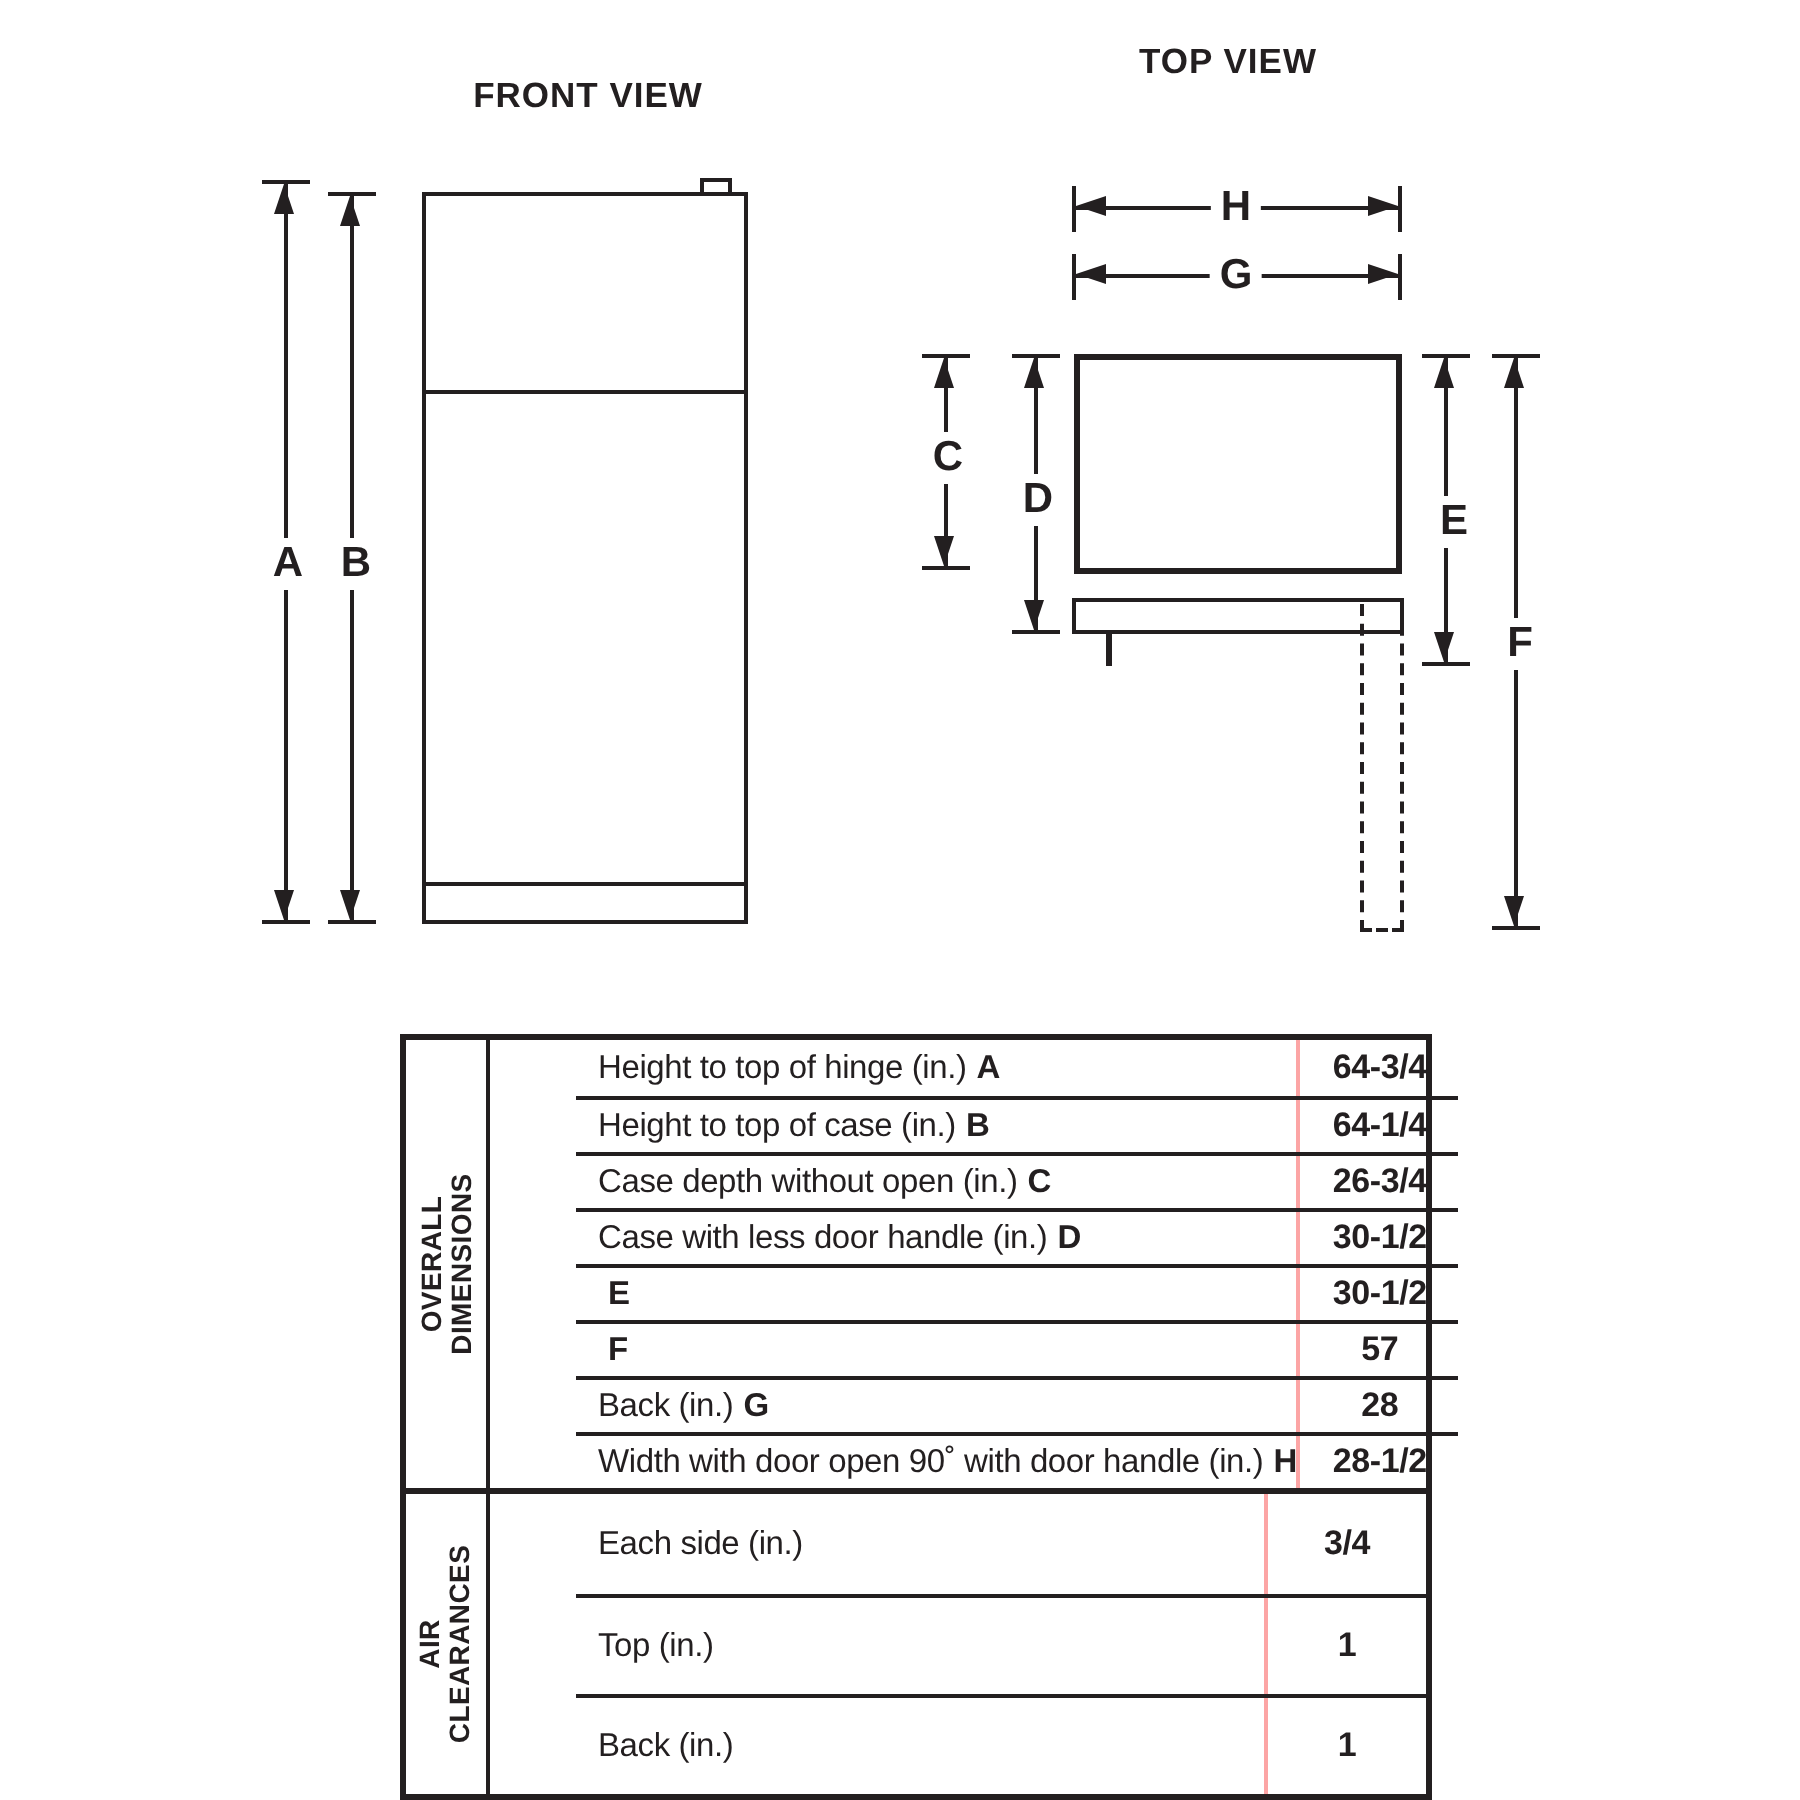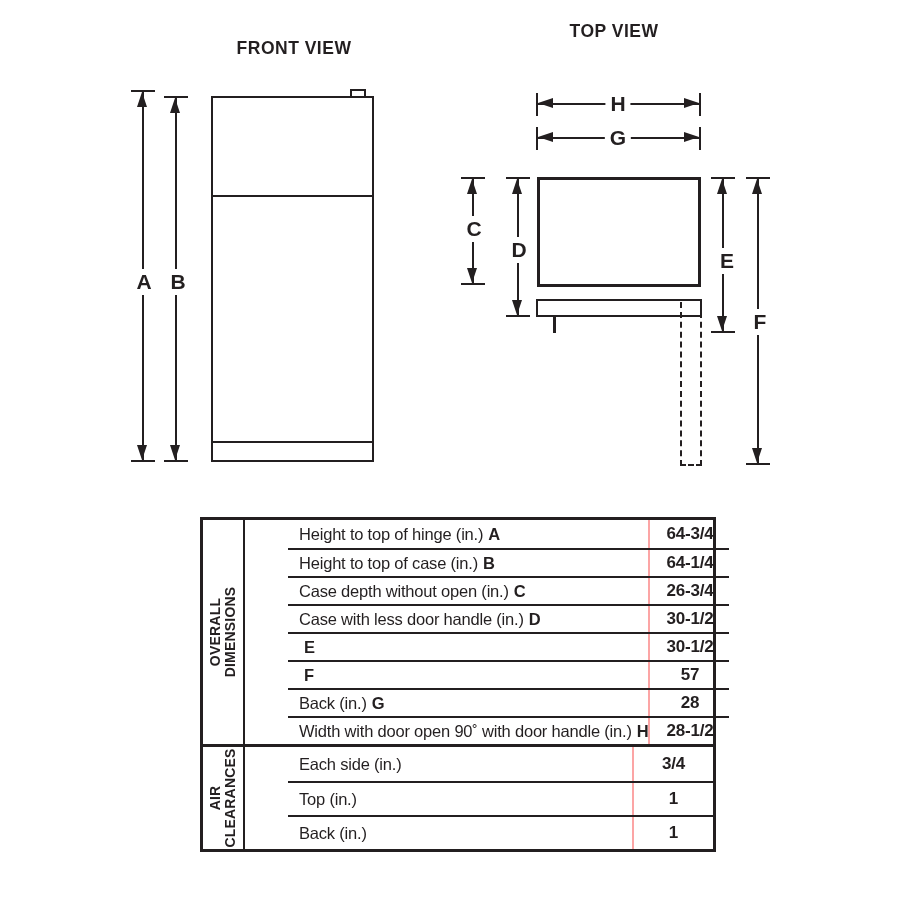--- a/index.html
+++ b/index.html
@@ -43,21 +43,21 @@
     width: 42px; flex: 0 0 42px; border-right: 2px solid #231f20;
     display: flex; align-items: center; justify-content: center; overflow: visible;
   }
   .side-hdr .rot {
     transform: rotate(-90deg); transform-origin: center;
     font-weight: 700; font-size: 14px; line-height: 15px;
     letter-spacing: 0.2px; text-align: center; white-space: nowrap;
   }
   .rows { flex: 1; display: flex; flex-direction: column; padding-left: 43px; }
   .trow { display: flex; height: 28px; align-items: stretch; }
-  .section.air .trow { height: 34px; }
+  .section.air .trow { height: 50px; }
   .trow + .trow { border-top: 2px solid #231f20; }
   .tlabel {
     flex: 1; display: flex; align-items: center; padding-left: 11px;
     font-size: 16.5px; letter-spacing: -0.2px; white-space: nowrap; overflow: hidden;
   }
   .dim-letter { font-weight: 700; margin-left: 5px; }
   .tvalue {
     width: 81px; flex: 0 0 81px; border-left: 2px solid #fca5a5;
     display: flex; align-items: center; justify-content: center;
     font-weight: 700; font-size: 17px; letter-spacing: -0.2px;

